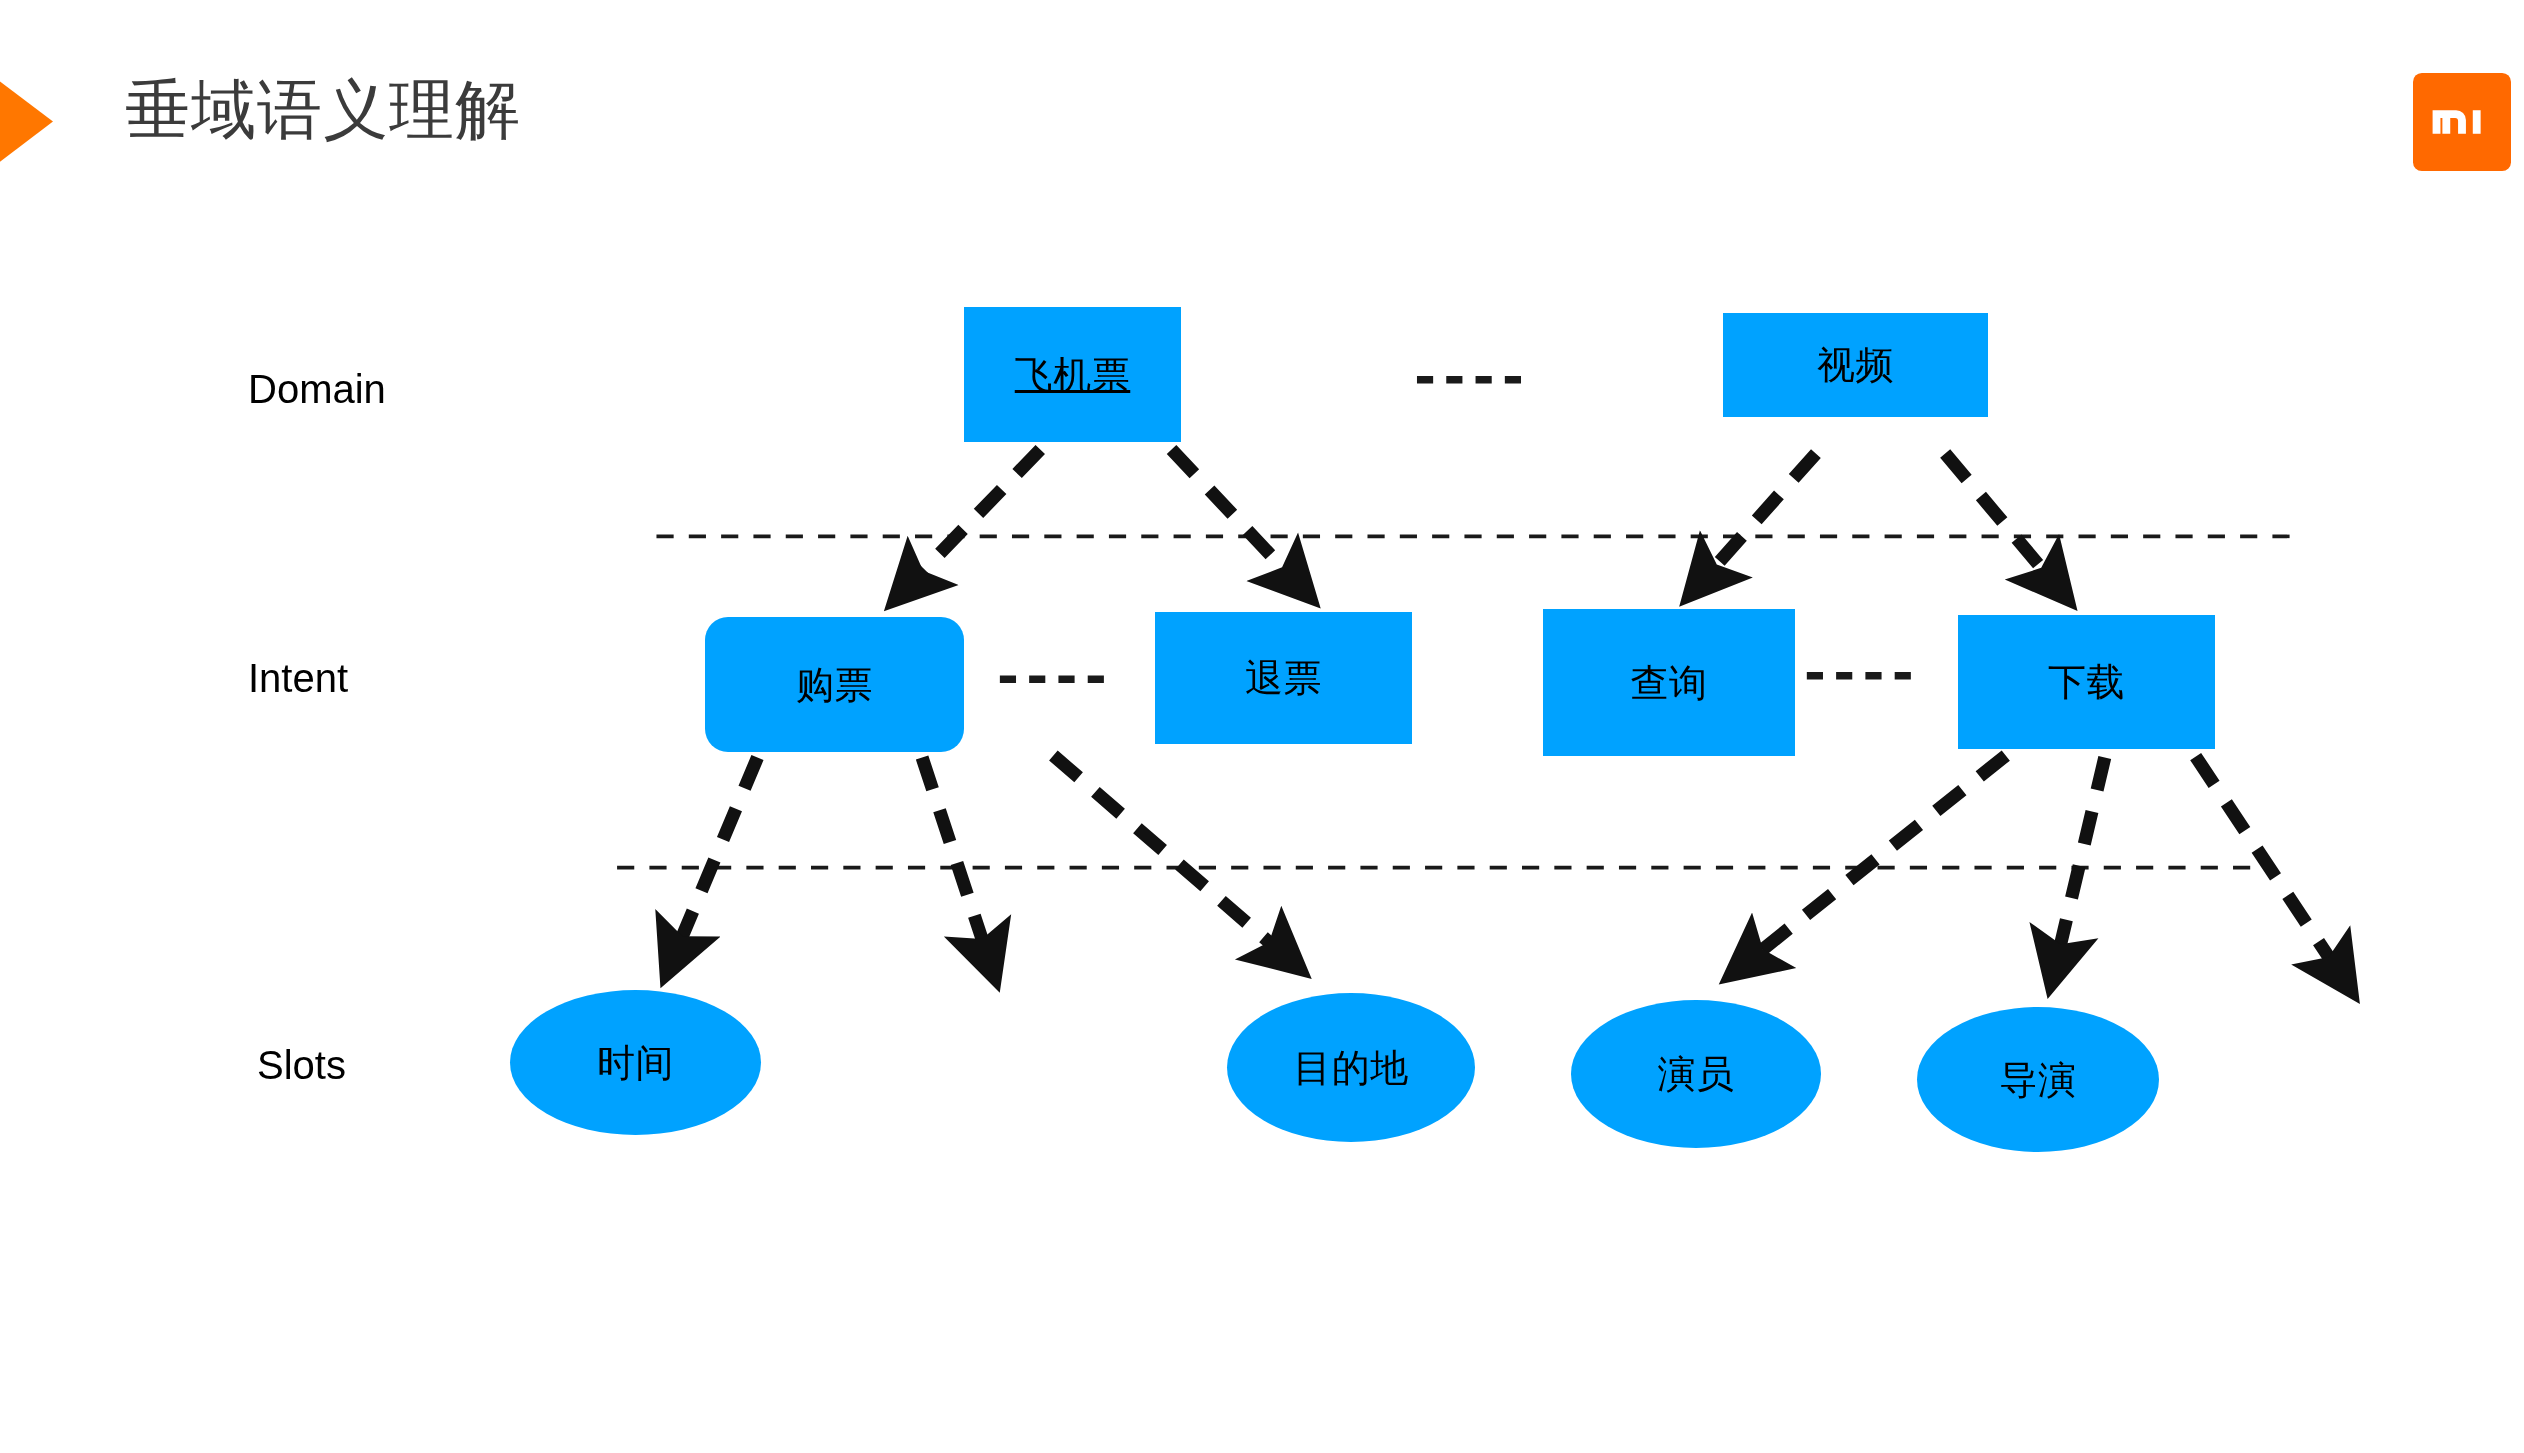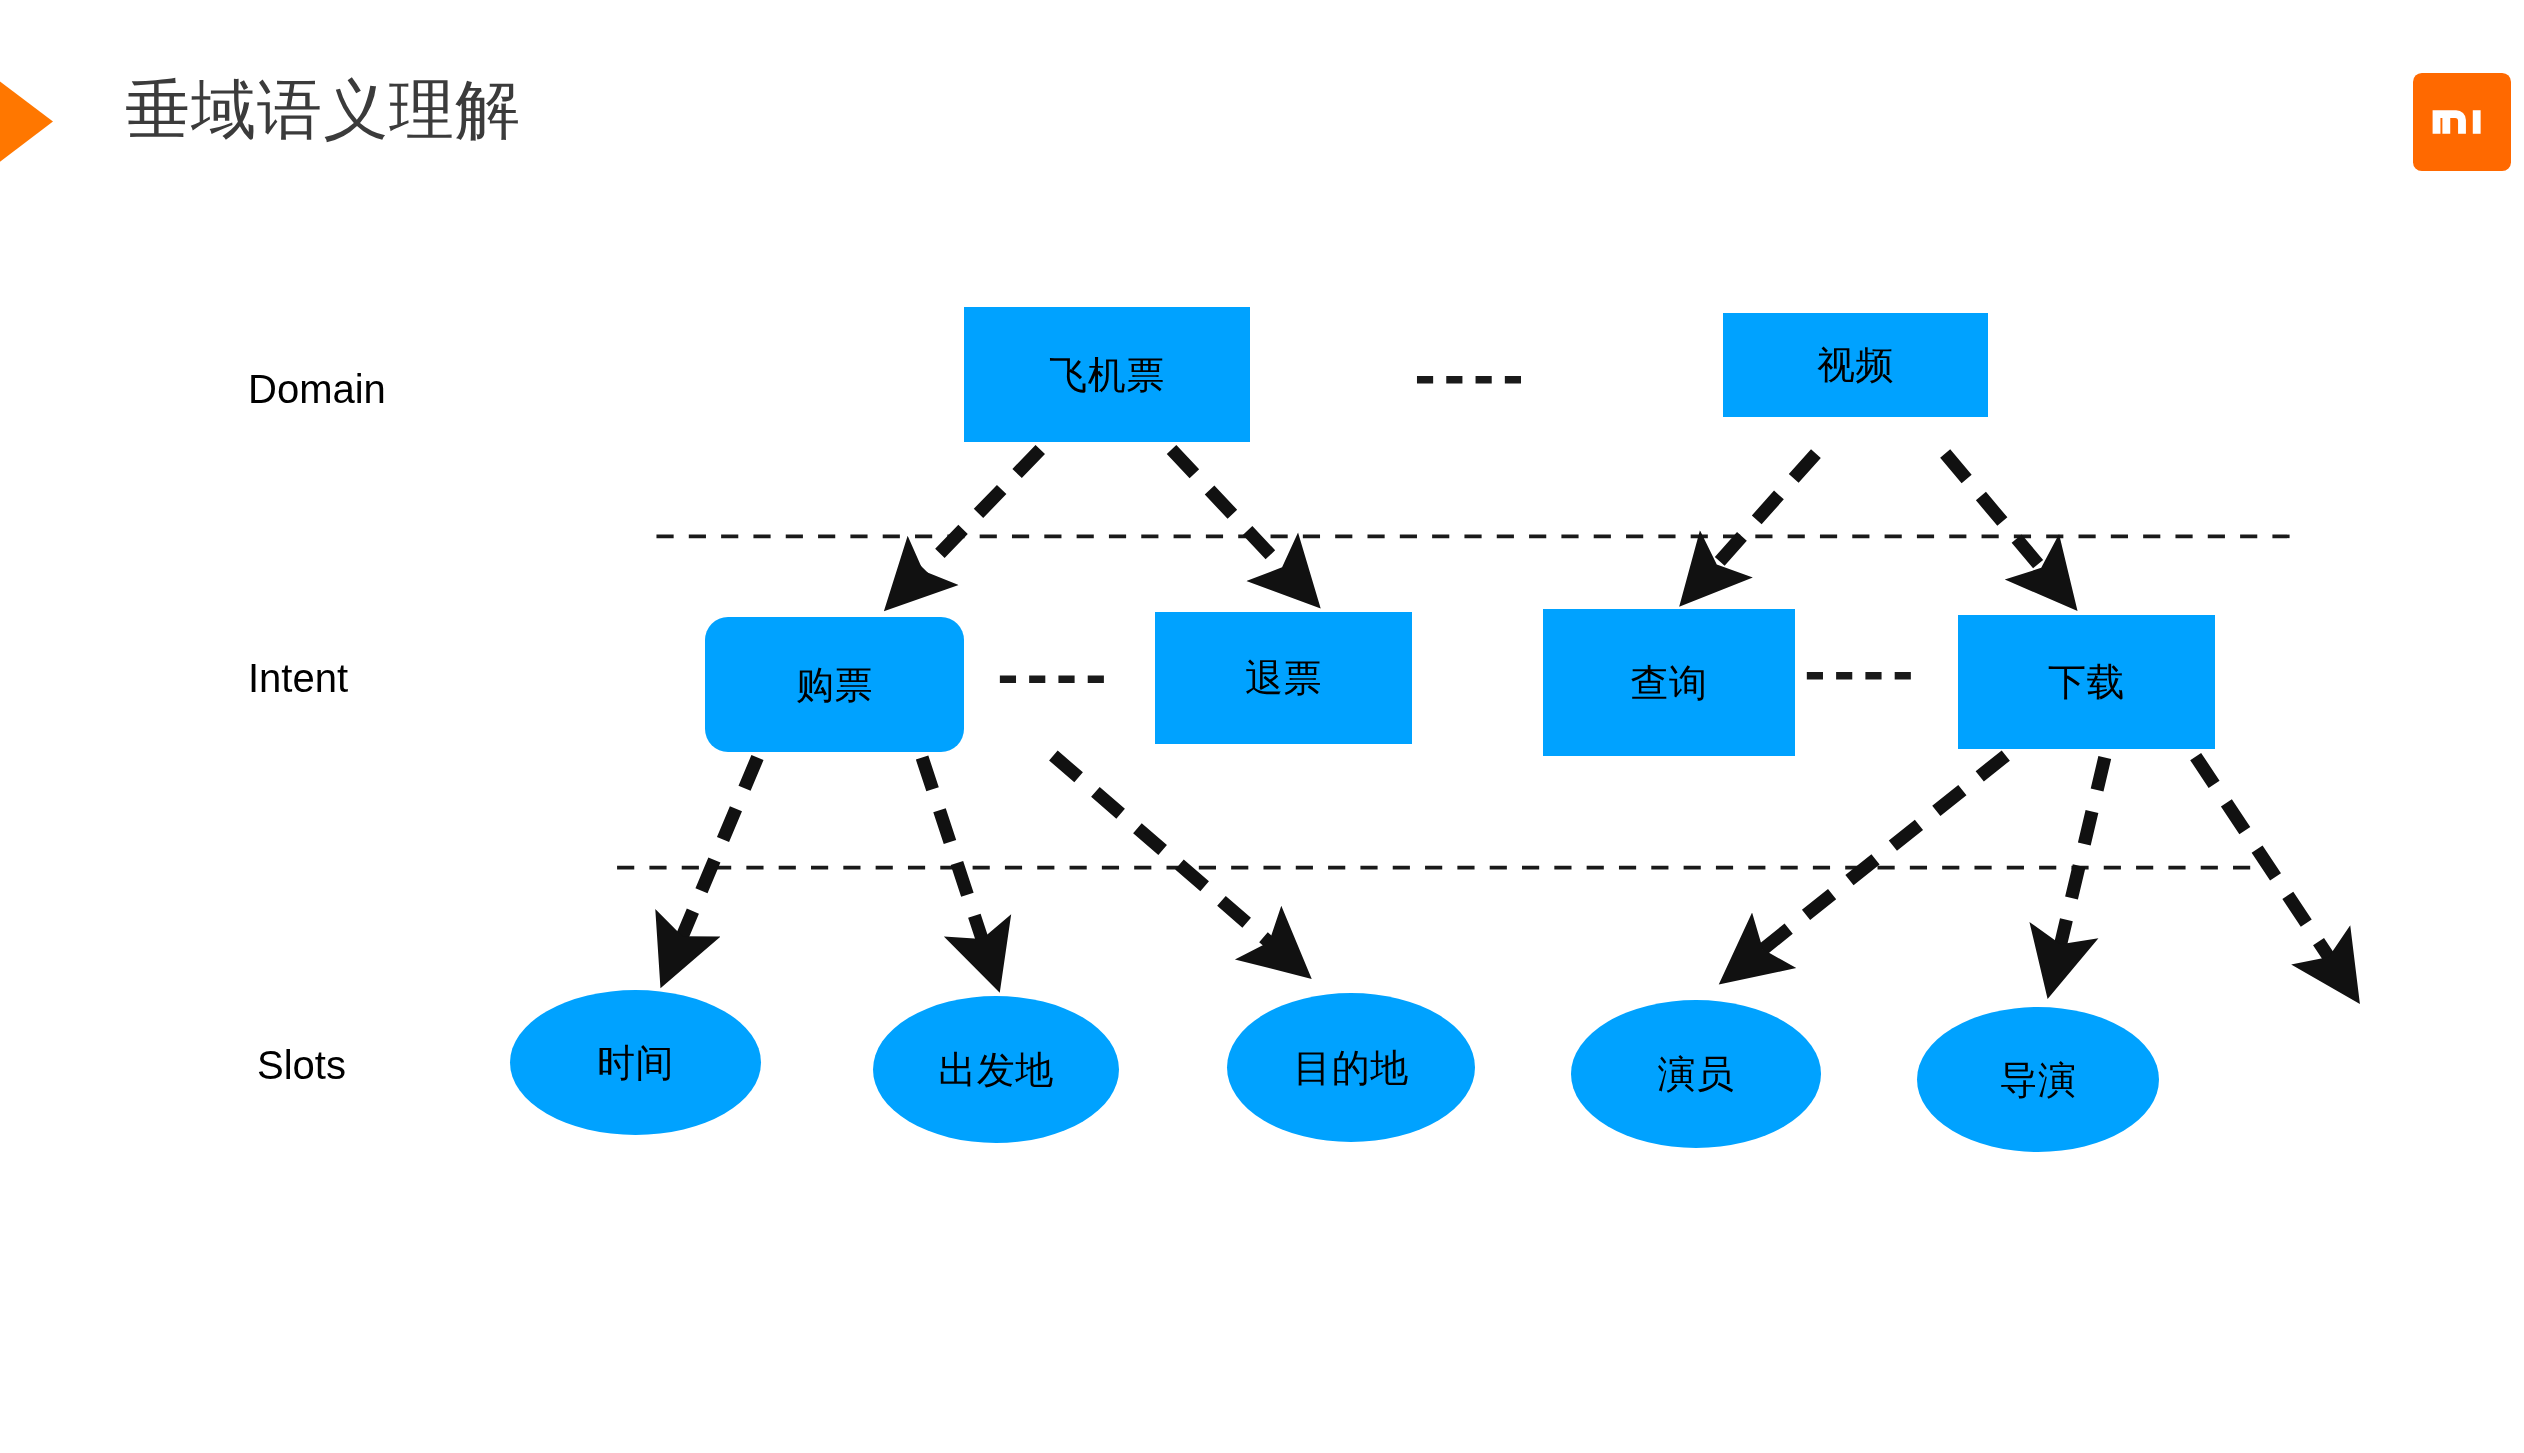--- a/index.html
+++ b/index.html
@@ -77,21 +77,21 @@
     color: #000000;
     font-size: 38px;
     line-height: 1;
     letter-spacing: 0.5px;
     white-space: nowrap;
     box-sizing: border-box;
   }
   .node.ellipse { border-radius: 50%; }
 
   
-  #node-domain-flight { left: 964px; top: 307px;  width: 286px; height: 135px; }
+  #node-domain-flight { left: 964px; top: 307px;  width: 217px; height: 135px; text-decoration: underline; }
   #node-domain-video  { left: 1723px; top: 313px;  width: 265px; height: 104px; }
 
   
   #node-intent-buy      { left: 705px; top: 617px; width: 259px; height: 135px; border-radius: 23px; }
   #node-intent-refund   { left: 1155px; top: 612px; width: 257px; height: 132px; }
   #node-intent-query    { left: 1543px; top: 609px; width: 252px; height: 147px; }
   #node-intent-download { left: 1958px; top: 615px; width: 257px; height: 134px; }
 
   
   #node-slot-time        { left: 510px; top: 990px; width: 251px; height: 145px; }
@@ -167,19 +167,18 @@
 
   <div class="node" id="node-domain-flight">飞机票</div>
   <div class="node" id="node-domain-video">视频</div>
 
   <div class="node" id="node-intent-buy">购票</div>
   <div class="node" id="node-intent-refund">退票</div>
   <div class="node" id="node-intent-query">查询</div>
   <div class="node" id="node-intent-download">下载</div>
 
   <div class="node ellipse" id="node-slot-time">时间</div>
-  <div class="node ellipse" id="node-slot-origin">出发地</div>
   <div class="node ellipse" id="node-slot-destination">目的地</div>
   <div class="node ellipse" id="node-slot-actor">演员</div>
   <div class="node ellipse" id="node-slot-director">导演</div>
 
 </div>
 
 
 </body></html>

